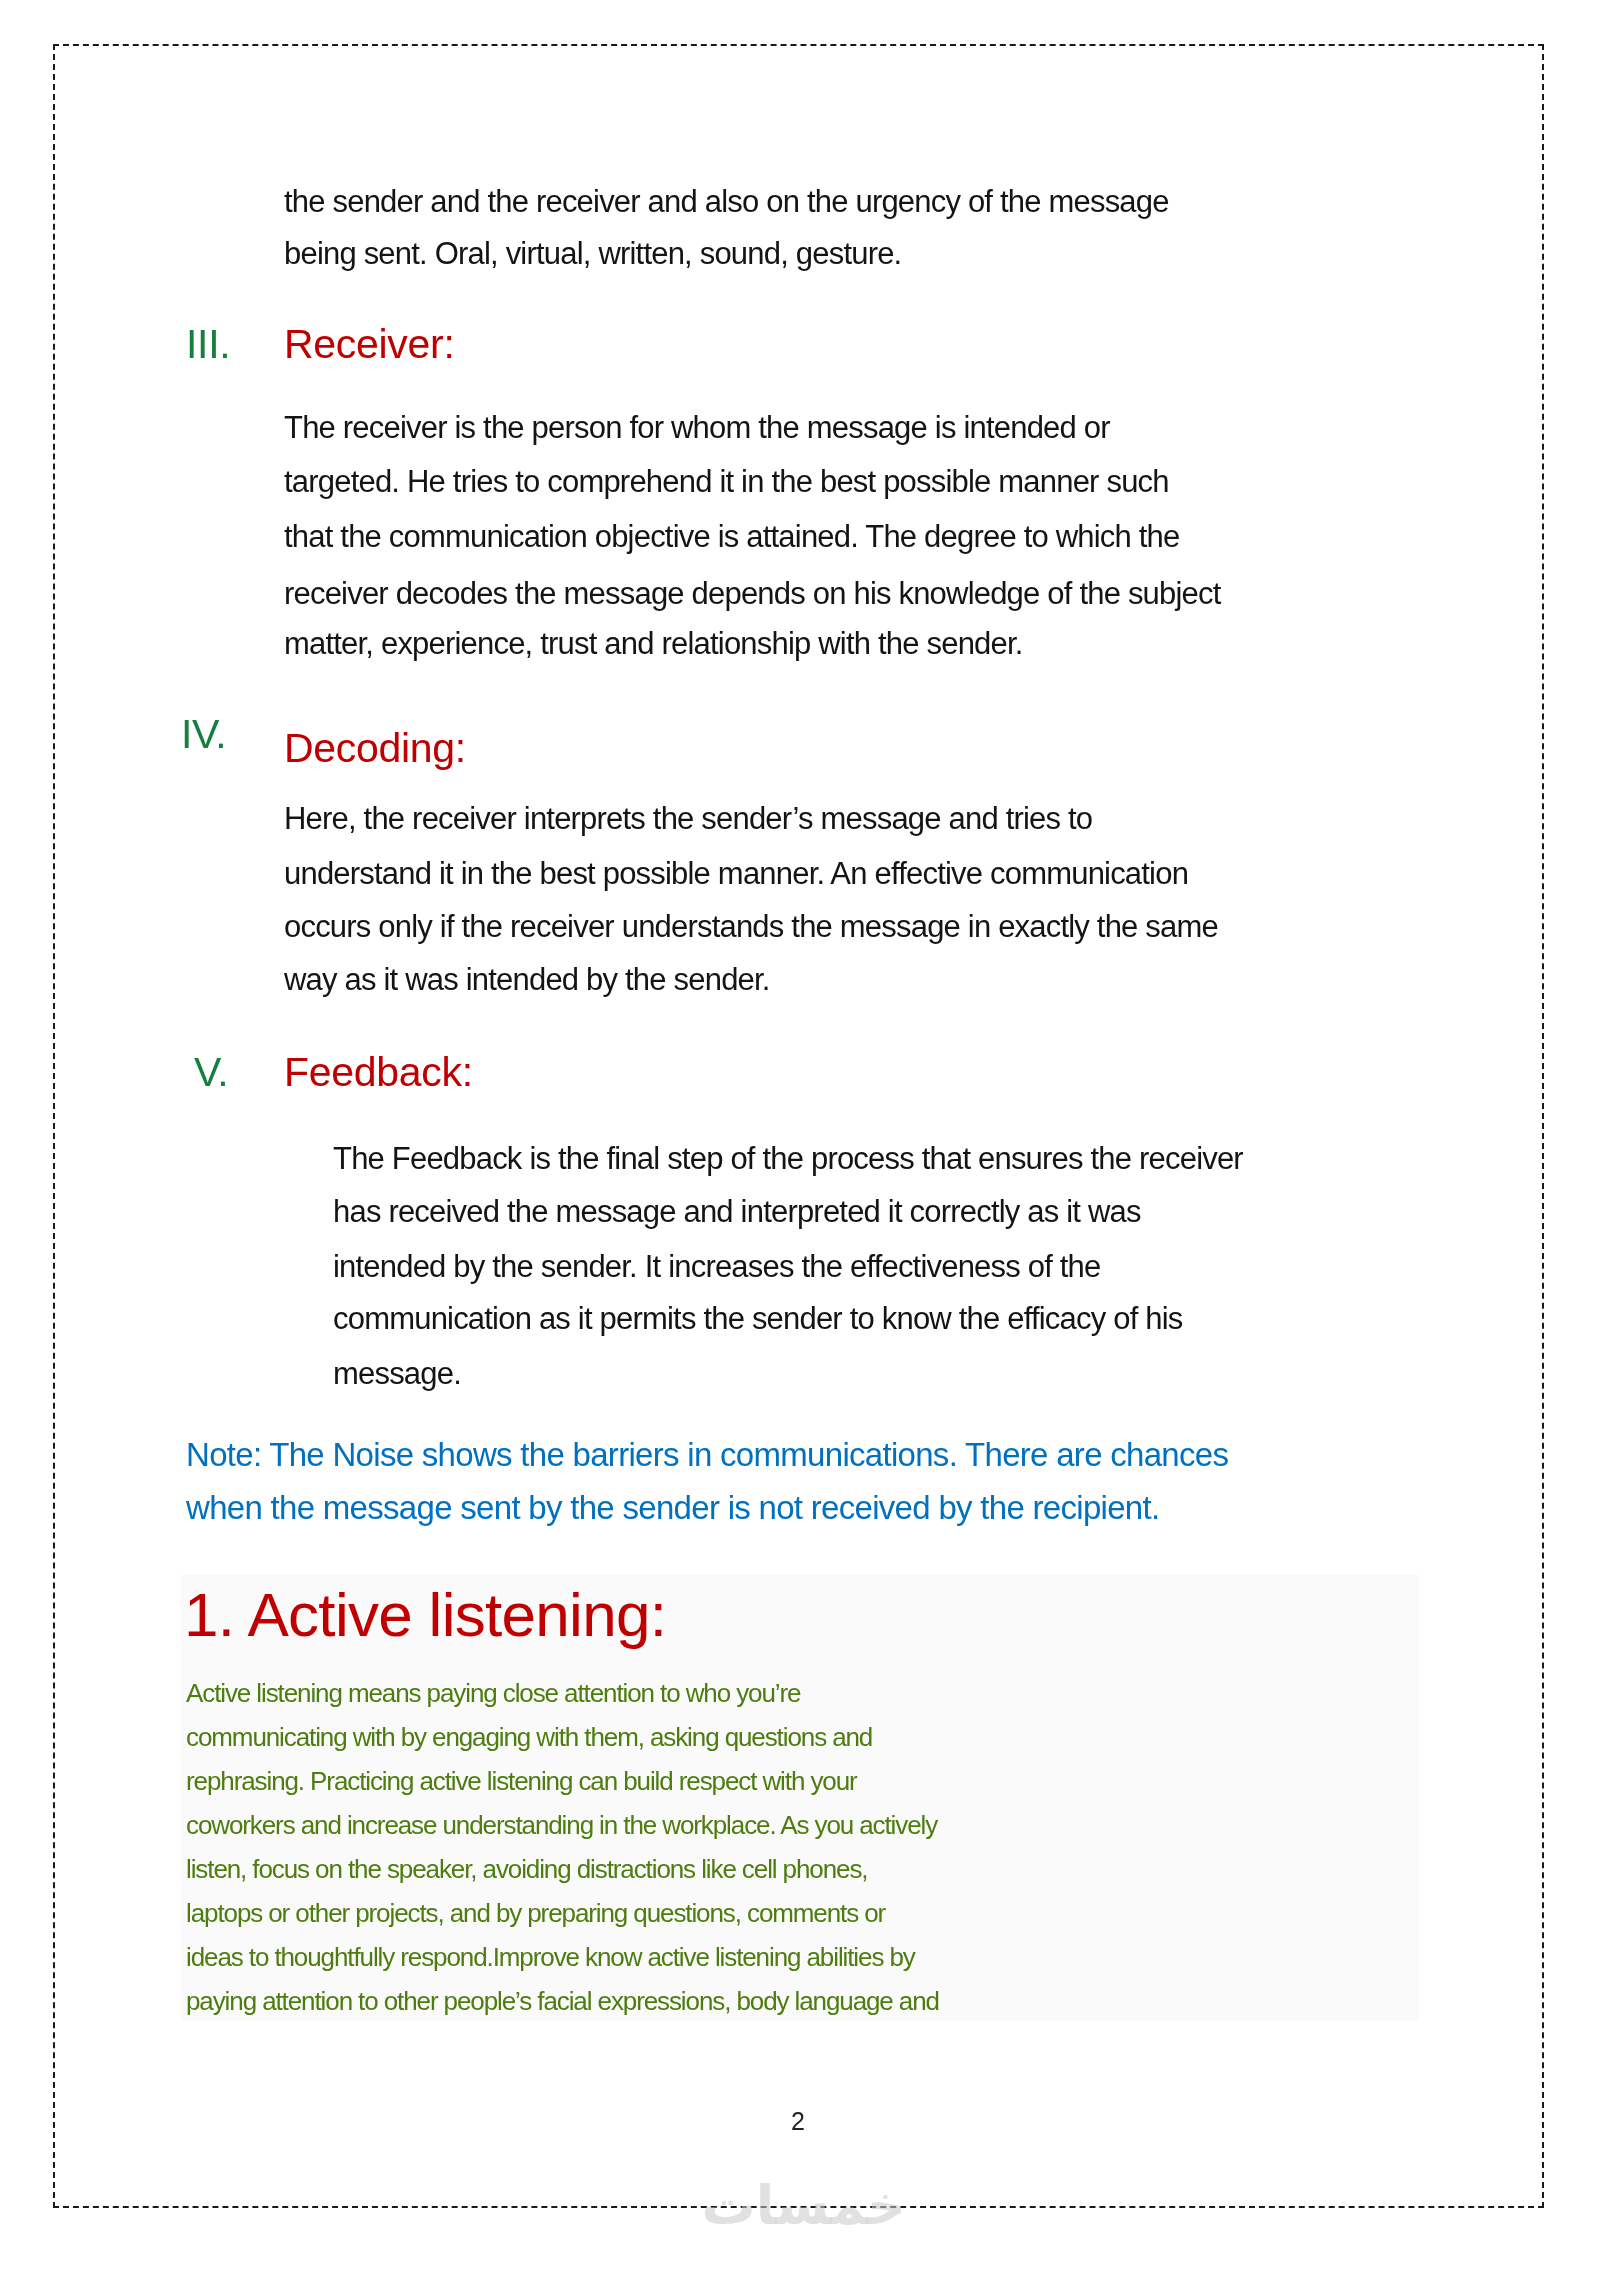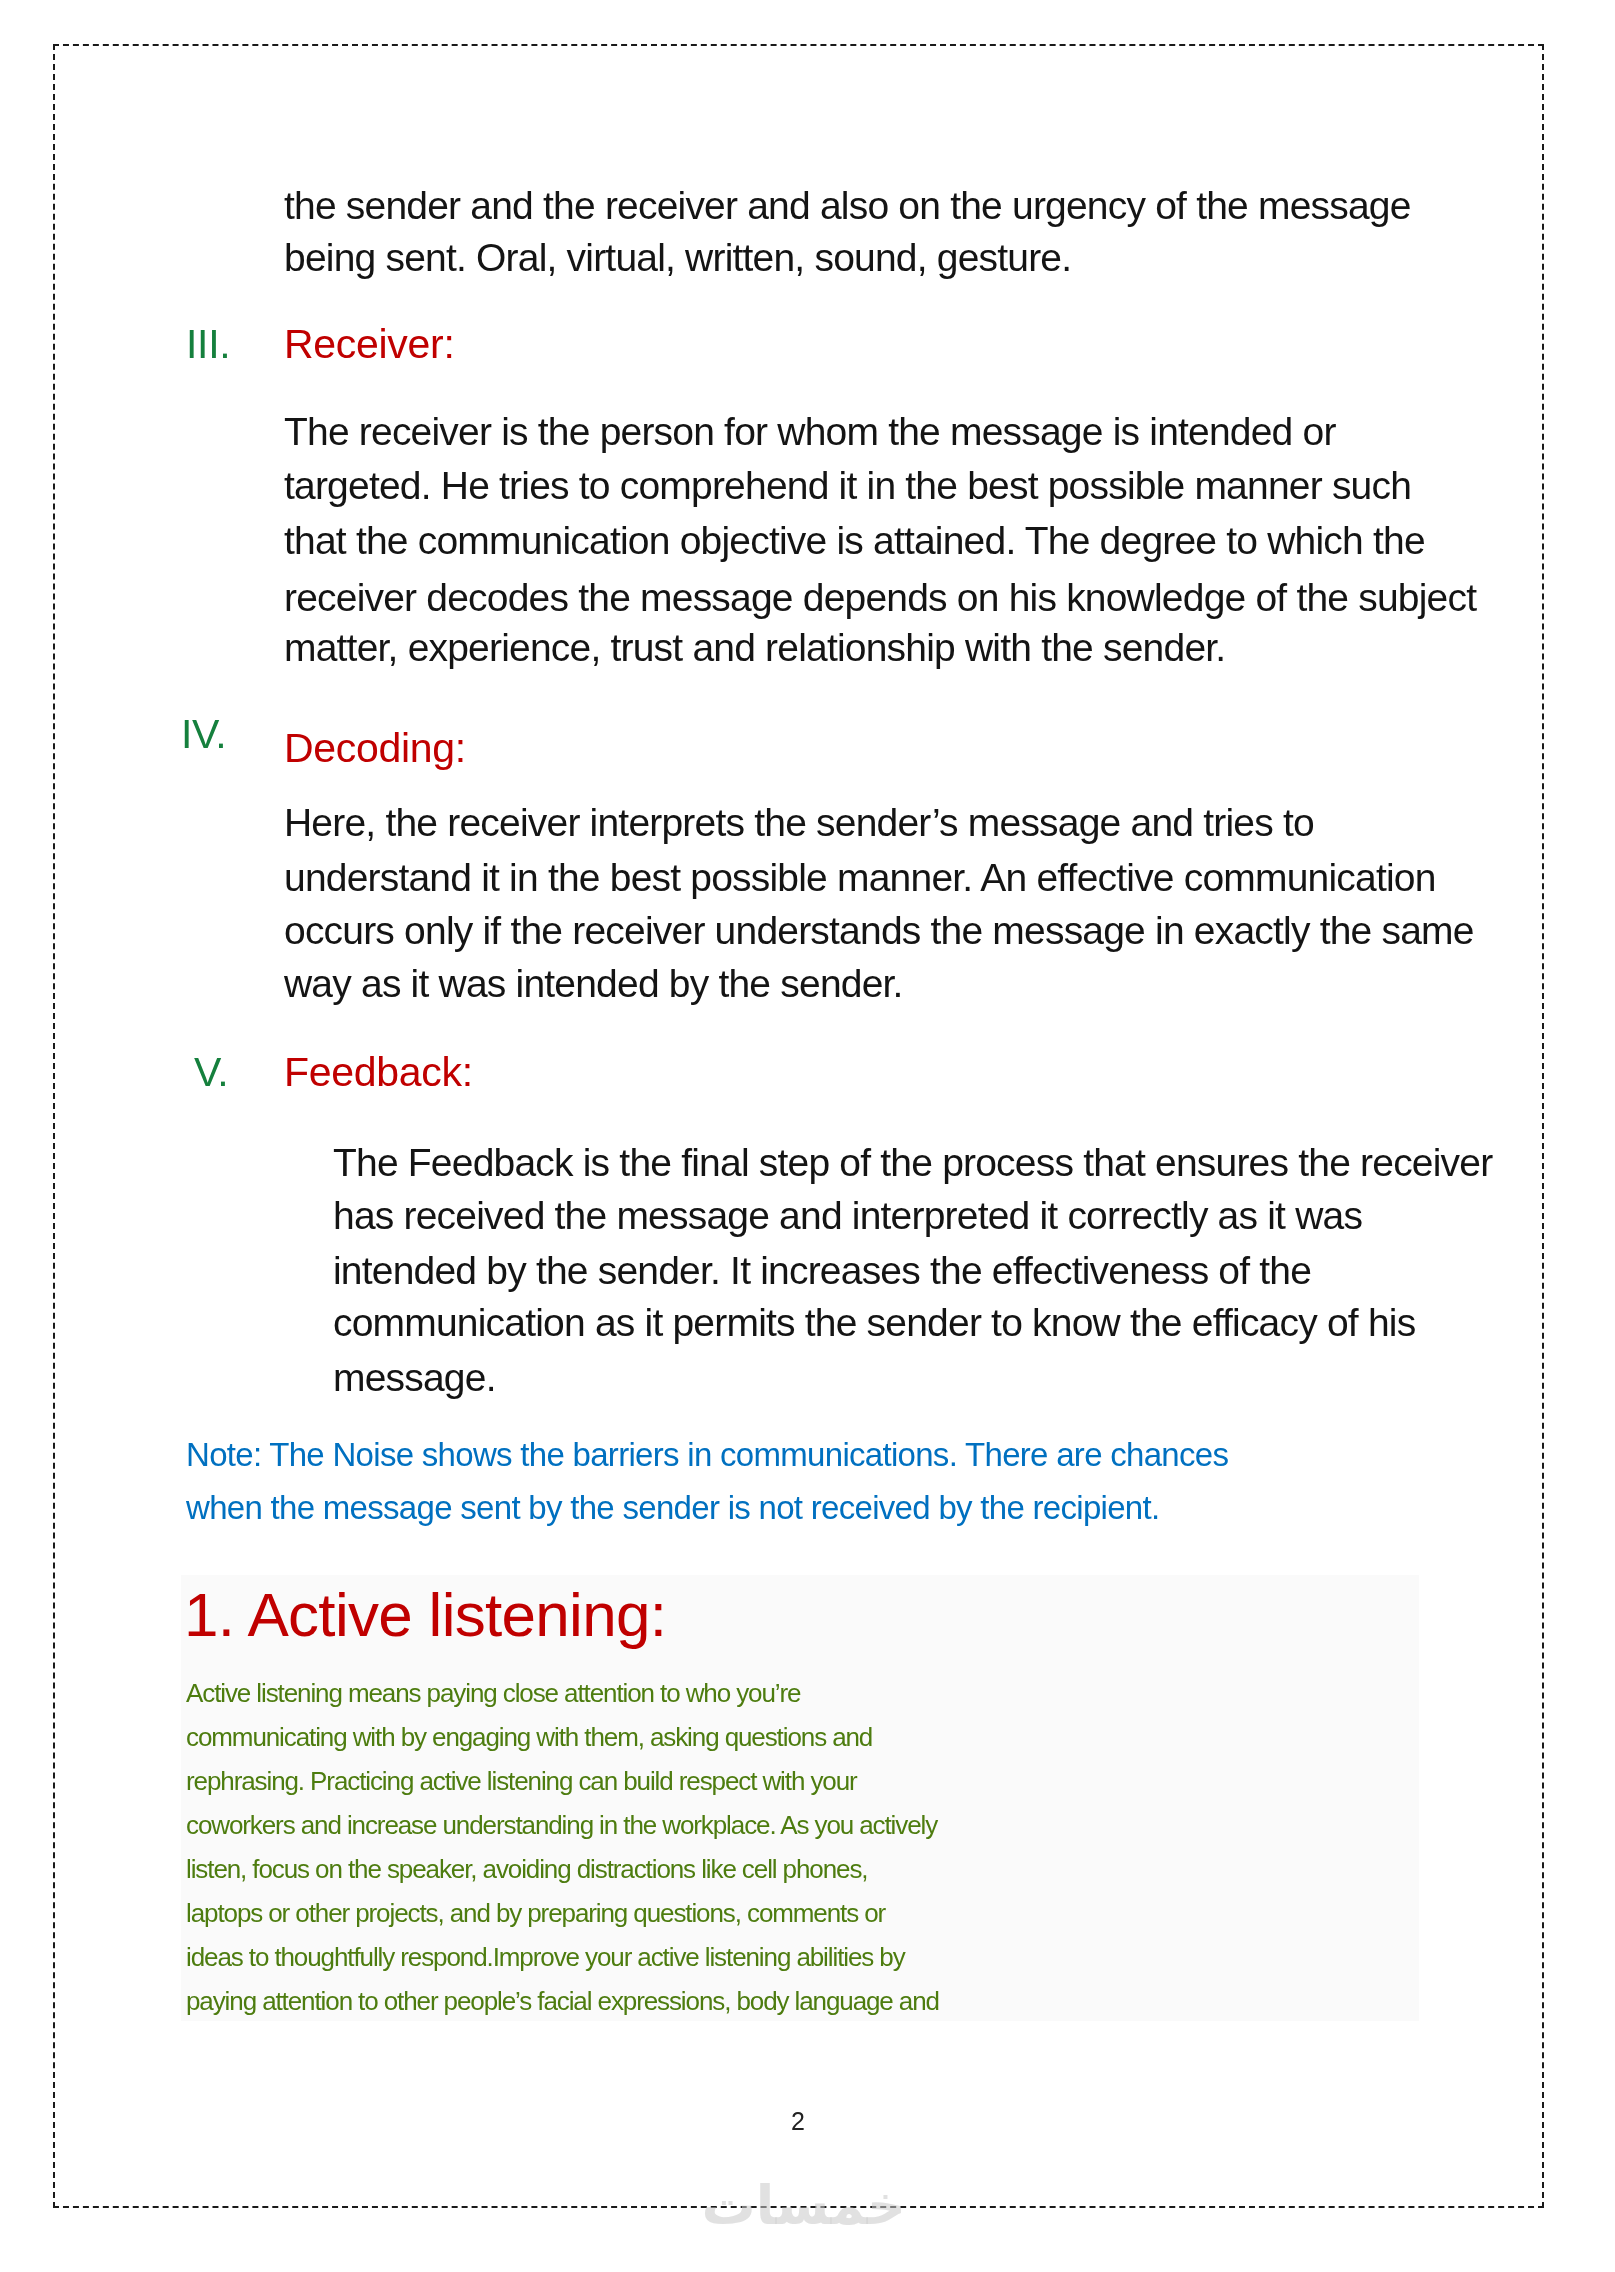--- a/index.html
+++ b/index.html
@@ -25,21 +25,21 @@
       box-sizing: content-box;
     }
     .line {
       position: absolute;
       white-space: nowrap;
       line-height: 1;
     }
     
     .body-text {
       font-family: "Liberation Sans", sans-serif;
-      font-size: 39px;
+      font-size: 31px;
       letter-spacing: -0.8px;
       color: #141414;
       transform-origin: left bottom;
     }
     .heading-num {
       position: absolute;
       font-family: "Liberation Sans", sans-serif;
       font-size: 41px;
       color: #15803d;
       line-height: 1;
@@ -142,18 +142,18 @@
 <div class="line note-text" style="left:186px; top:1491px;">when the message sent by the sender is not received by the recipient.</div>
 
 <div class="active-section"></div>
 <div class="active-heading" style="left:184px; top:1584px;">1. Active listening:</div>
 <div class="line active-text" style="left:186px; top:1680px;">Active listening means paying close attention to who you’re</div>
 <div class="line active-text" style="left:186px; top:1724px;">communicating with by engaging with them, asking questions and</div>
 <div class="line active-text" style="left:186px; top:1768px;">rephrasing. Practicing active listening can build respect with your</div>
 <div class="line active-text" style="left:186px; top:1812px;">coworkers and increase understanding in the workplace. As you actively</div>
 <div class="line active-text" style="left:186px; top:1856px;">listen, focus on the speaker, avoiding distractions like cell phones,</div>
 <div class="line active-text" style="left:186px; top:1900px;">laptops or other projects, and by preparing questions, comments or</div>
-<div class="line active-text" style="left:186px; top:1944px;">ideas to thoughtfully respond.Improve your active listening abilities by</div>
+<div class="line active-text" style="left:186px; top:1944px;">ideas to thoughtfully respond.Improve know active listening abilities by</div>
 <div class="line active-text" style="left:186px; top:1988px;">paying attention to other people’s facial expressions, body language and</div>
 
 <div class="page-number">2</div>
 <div class="watermark">خمسات</div>
 
 
 </body></html>

